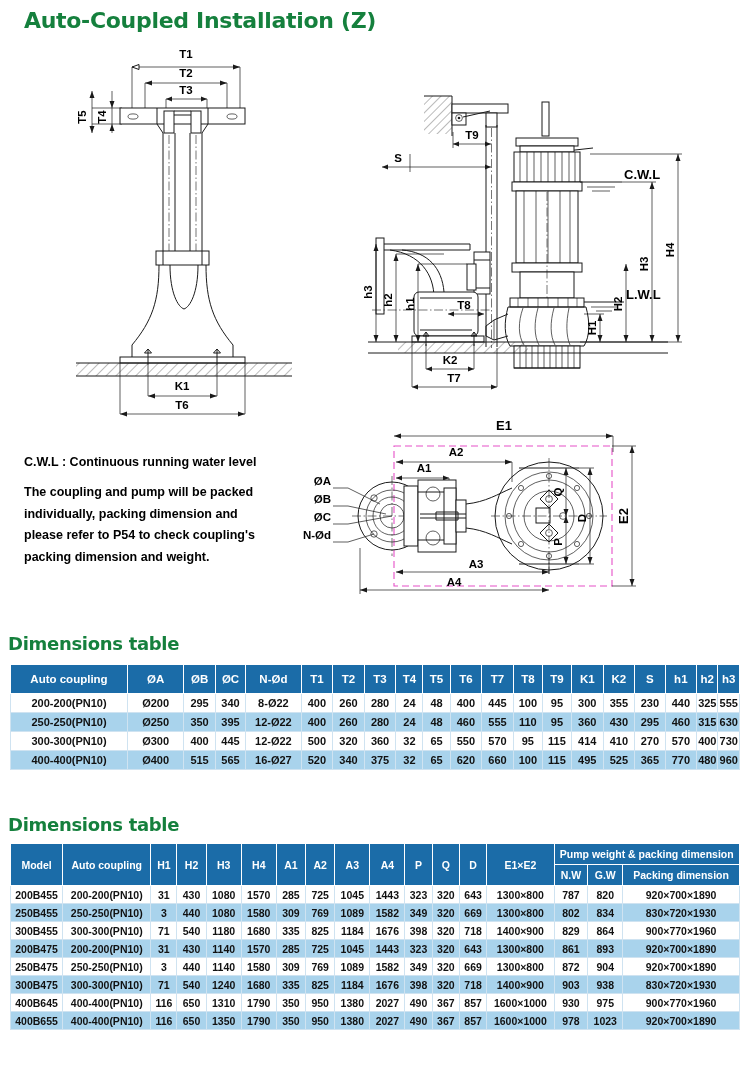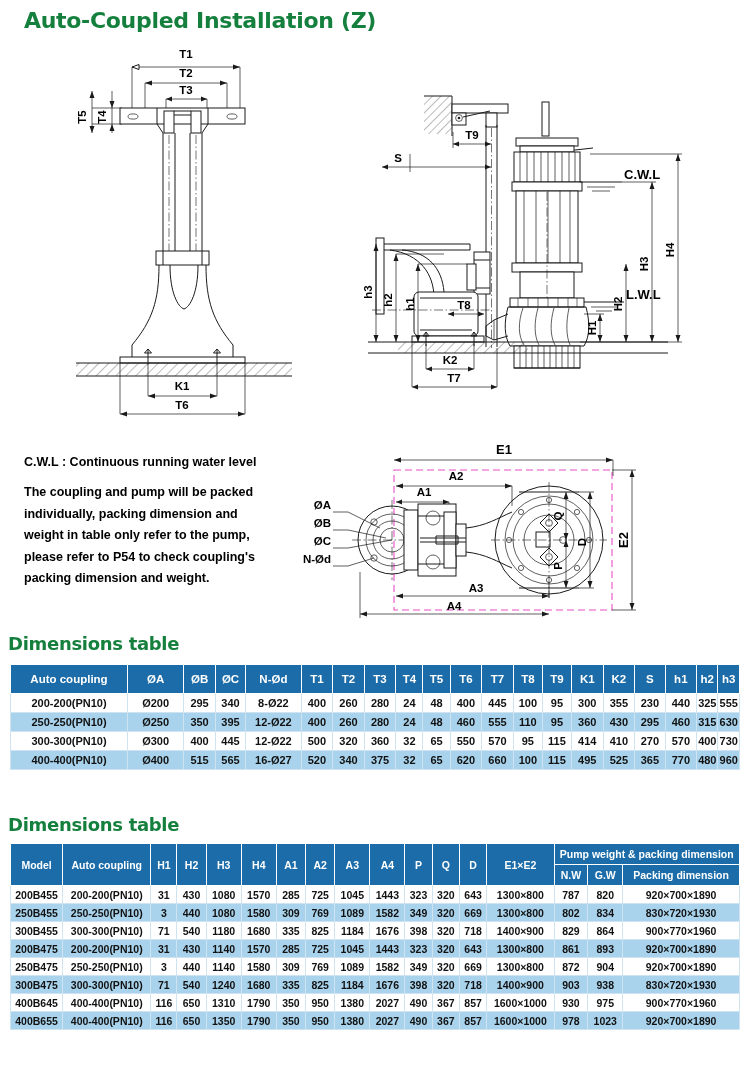--- a/index.html
+++ b/index.html
@@ -414,26 +414,25 @@
   </svg>
   </div>
 
   <div class="legend">
     <div class="l">C.W.L : Continuous running water level</div>
   </div>
 
   <div class="para">
     <div class="l">The coupling and pump will be packed</div>
     <div class="l">individually,  packing  dimension and</div>
-    <div class="l">weight  in table only refer to the pump,</div>
     <div class="l">please refer to P54 to check coupling's</div>
     <div class="l">packing dimension and weight.</div>
   </div>
 
-  <div class="draw" id="draw-plan" style="left:336px;top:418px;margin-top:24px;">
+  <div class="draw" id="draw-plan" style="left:336px;top:418px;">
   <svg width="414" height="205" viewBox="0 0 414 205">
 
     <rect class="pink" x="58" y="28" width="218" height="140"></rect>
 
     <g>
       <line class="dimln" x1="58" y1="18" x2="277" y2="18"></line>
       <path d="M58,18 l7,-2.5 v5 z" fill="#1a1a1a"></path>
       <path d="M277,18 l-7,-2.5 v5 z" fill="#1a1a1a"></path>
       <line class="dimln" x1="277" y1="18" x2="277" y2="34"></line>
       <text class="dlabel lg" x="168" y="12" text-anchor="middle">E1</text>

